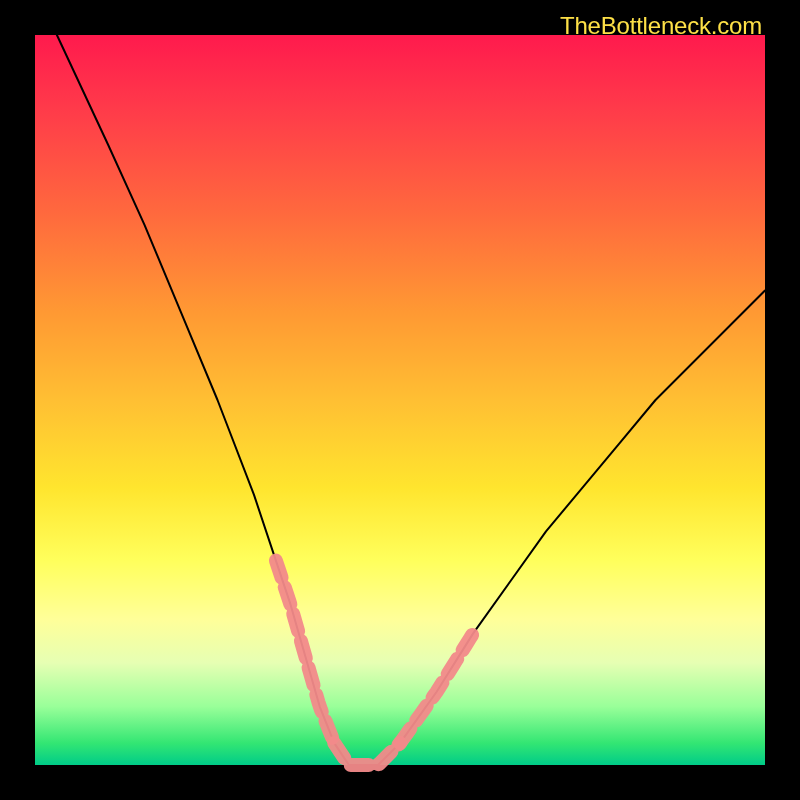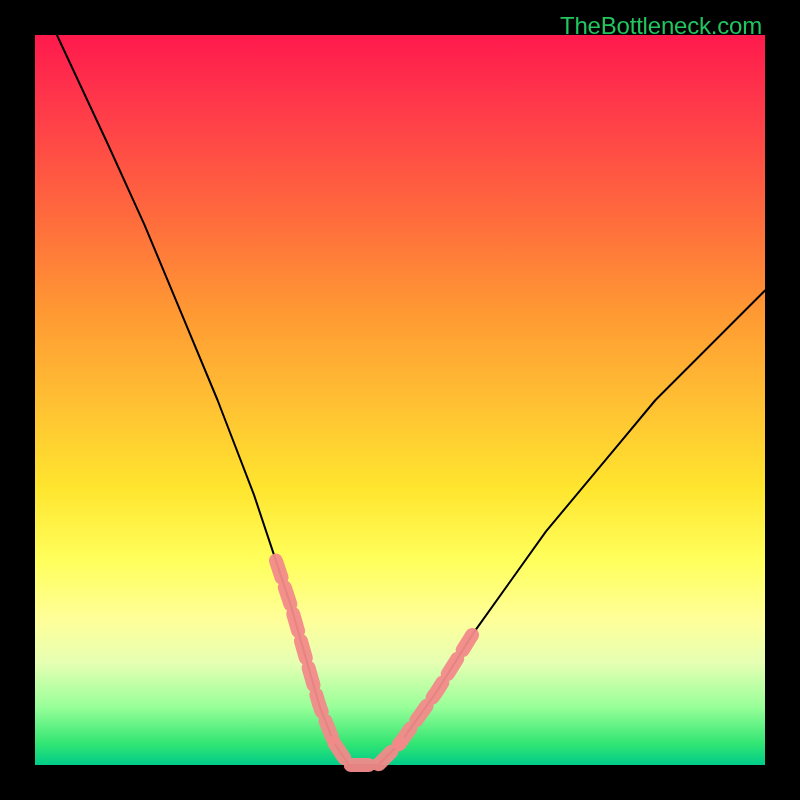--- a/index.html
+++ b/index.html
@@ -34,21 +34,21 @@
       #e6ffb3 86%,
       #99ff99 92%,
       #33e673 97%,
       #00cc88 100%
     );
   }
   .watermark {
     position: absolute;
     top: 12px;
     right: 38px;
-    color: #22c55e;
+    color: #fde047;
     font-size: 24px;
     font-weight: 500;
     text-align: right;
     letter-spacing: -0.2px;
   }
   svg.curves {
     position: absolute;
     left: 35px;
     top: 35px;
     width: 730px;

